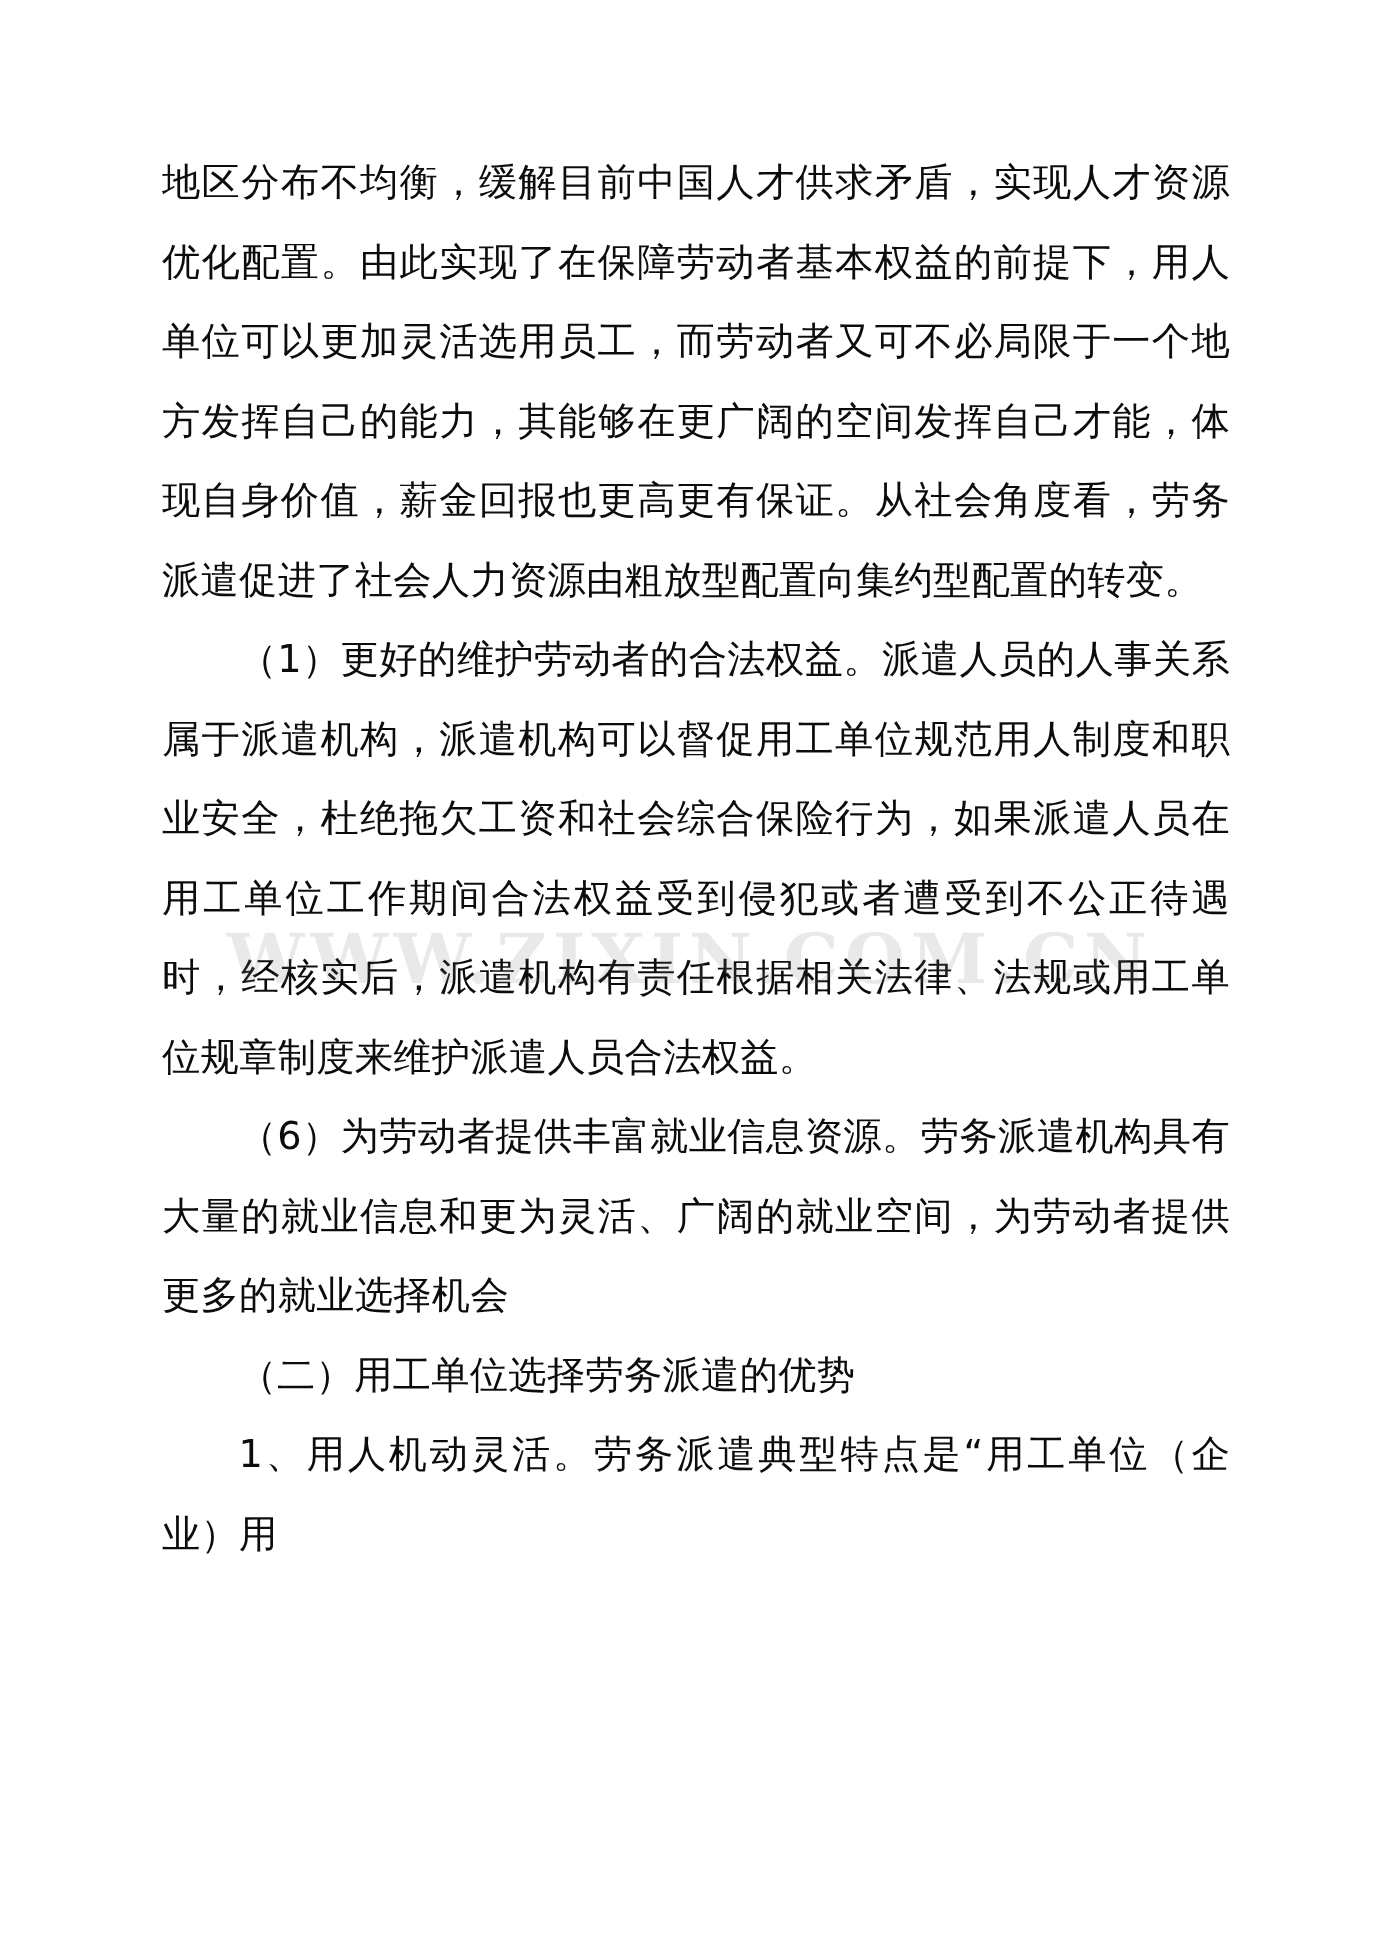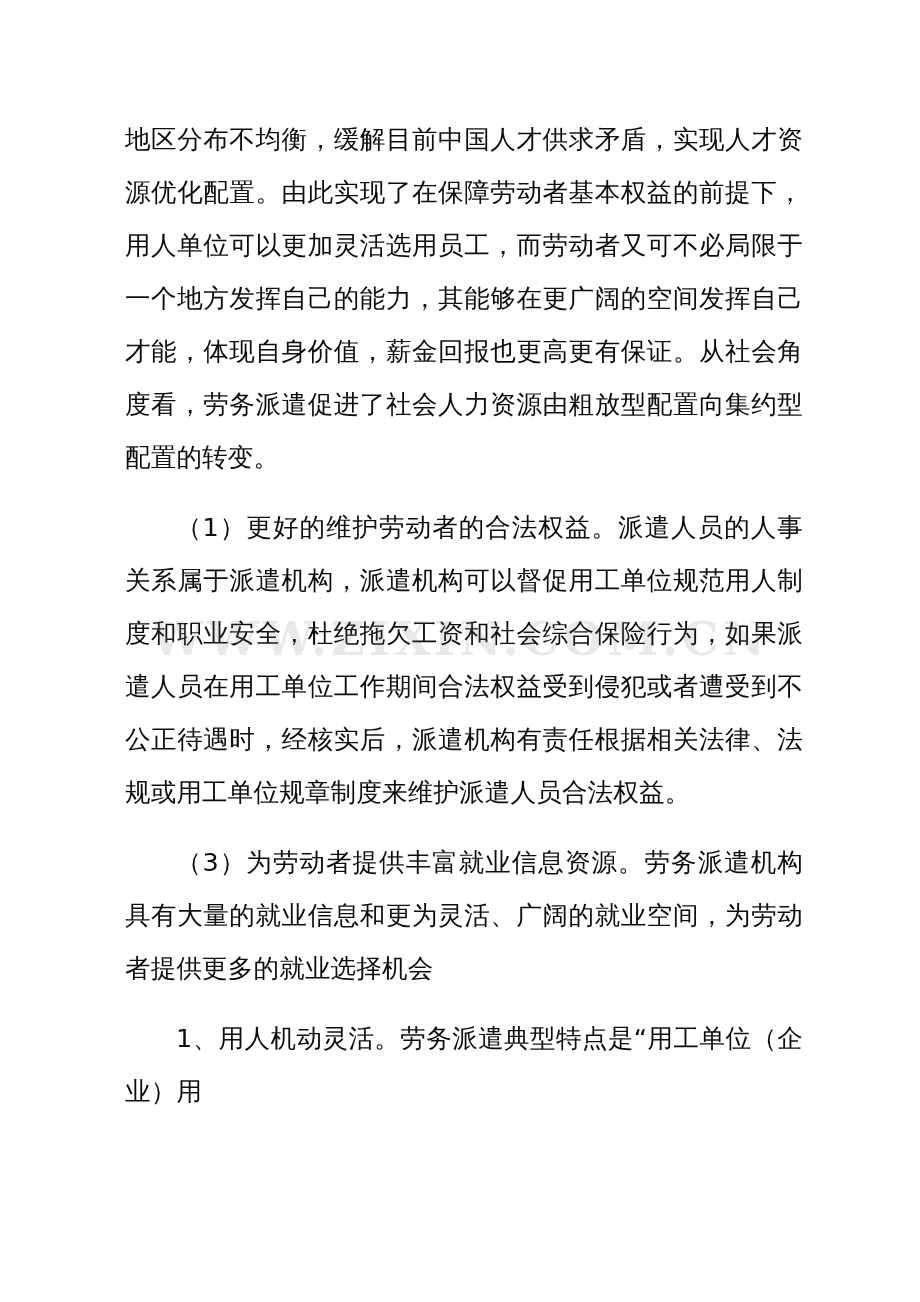--- a/index.html
+++ b/index.html
@@ -19,21 +19,21 @@
     inset: 0;
     background: #ffffff;
   }
   .doc-body {
     position: absolute;
     left: 108px;
     top: 96px;
     width: 712px;
   }
   p.para {
-    margin: 17px;
+    margin: 0;
     font-size: 25.5px;
     line-height: 53px;
     color: #0c0c0c;
     letter-spacing: 0.2px;
     text-align: justify;
     text-justify: inter-ideograph;
     font-family: "DejaVu Sans", "Liberation Sans", sans-serif;
   }
   p.indent {
     text-indent: 2em;
@@ -58,19 +58,20 @@
   }
 </style>
 </head>
 <body>
 
 <div class="page">
 
   <div class="doc-body">
     <p class="para">地区分布不均衡，缓解目前中国人才供求矛盾，实现人才资源优化配置。由此实现了在保障劳动者基本权益的前提下，用人单位可以更加灵活选用员工，而劳动者又可不必局限于一个地方发挥自己的能力，其能够在更广阔的空间发挥自己才能，体现自身价值，薪金回报也更高更有保证。从社会角度看，劳务派遣促进了社会人力资源由粗放型配置向集约型配置的转变。</p>
     <p class="para indent">（1）更好的维护劳动者的合法权益。派遣人员的人事关系属于派遣机构，派遣机构可以督促用工单位规范用人制度和职业安全，杜绝拖欠工资和社会综合保险行为，如果派遣人员在用工单位工作期间合法权益受到侵犯或者遭受到不公正待遇时，经核实后，派遣机构有责任根据相关法律、法规或用工单位规章制度来维护派遣人员合法权益。</p>
-    <p class="para indent">（3）为劳动者提供丰富就业信息资源。劳务派遣机构具有大量的就业信息和更为灵活、广阔的就业空间，为劳动者提供更多的就业选择机会</p>
+    <p class="para indent">（6）为劳动者提供丰富就业信息资源。劳务派遣机构具有大量的就业信息和更为灵活、广阔的就业空间，为劳动者提供更多的就业选择机会</p>
+    <p class="para indent">（二）用工单位选择劳务派遣的优势</p>
     <p class="para indent">1、用人机动灵活。劳务派遣典型特点是“用工单位（企业）用</p>
   </div>
 
   <div class="watermark">WWW.ZIXIN.COM.CN</div>
 
 </div>
 
 </body></html>

